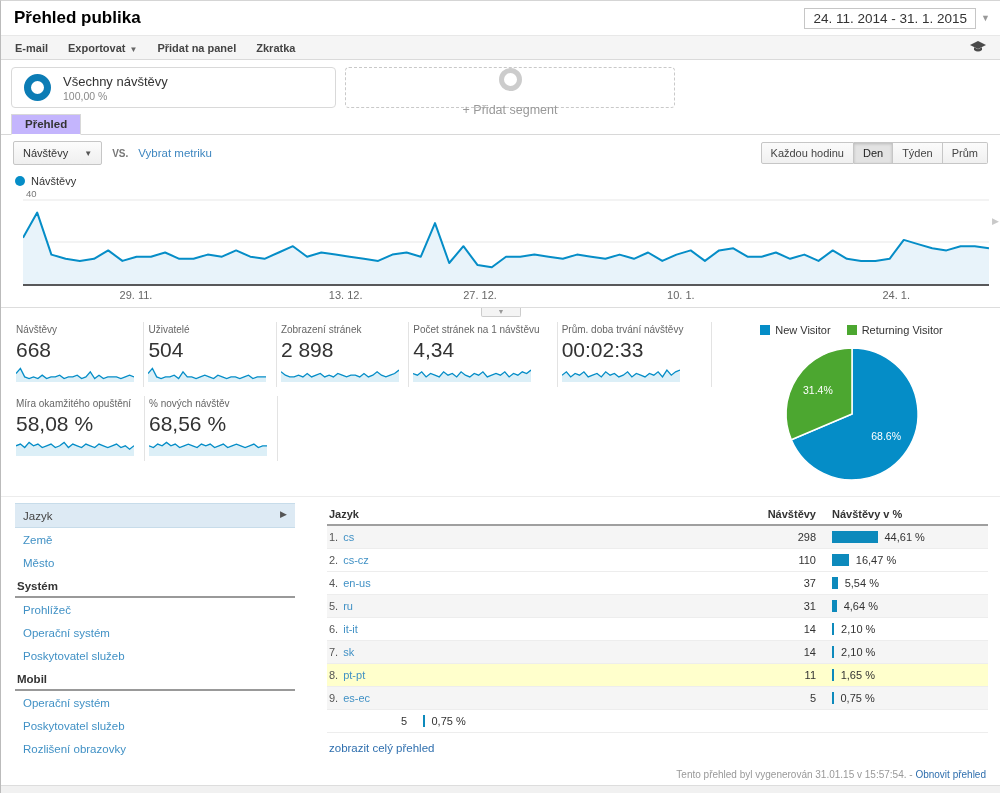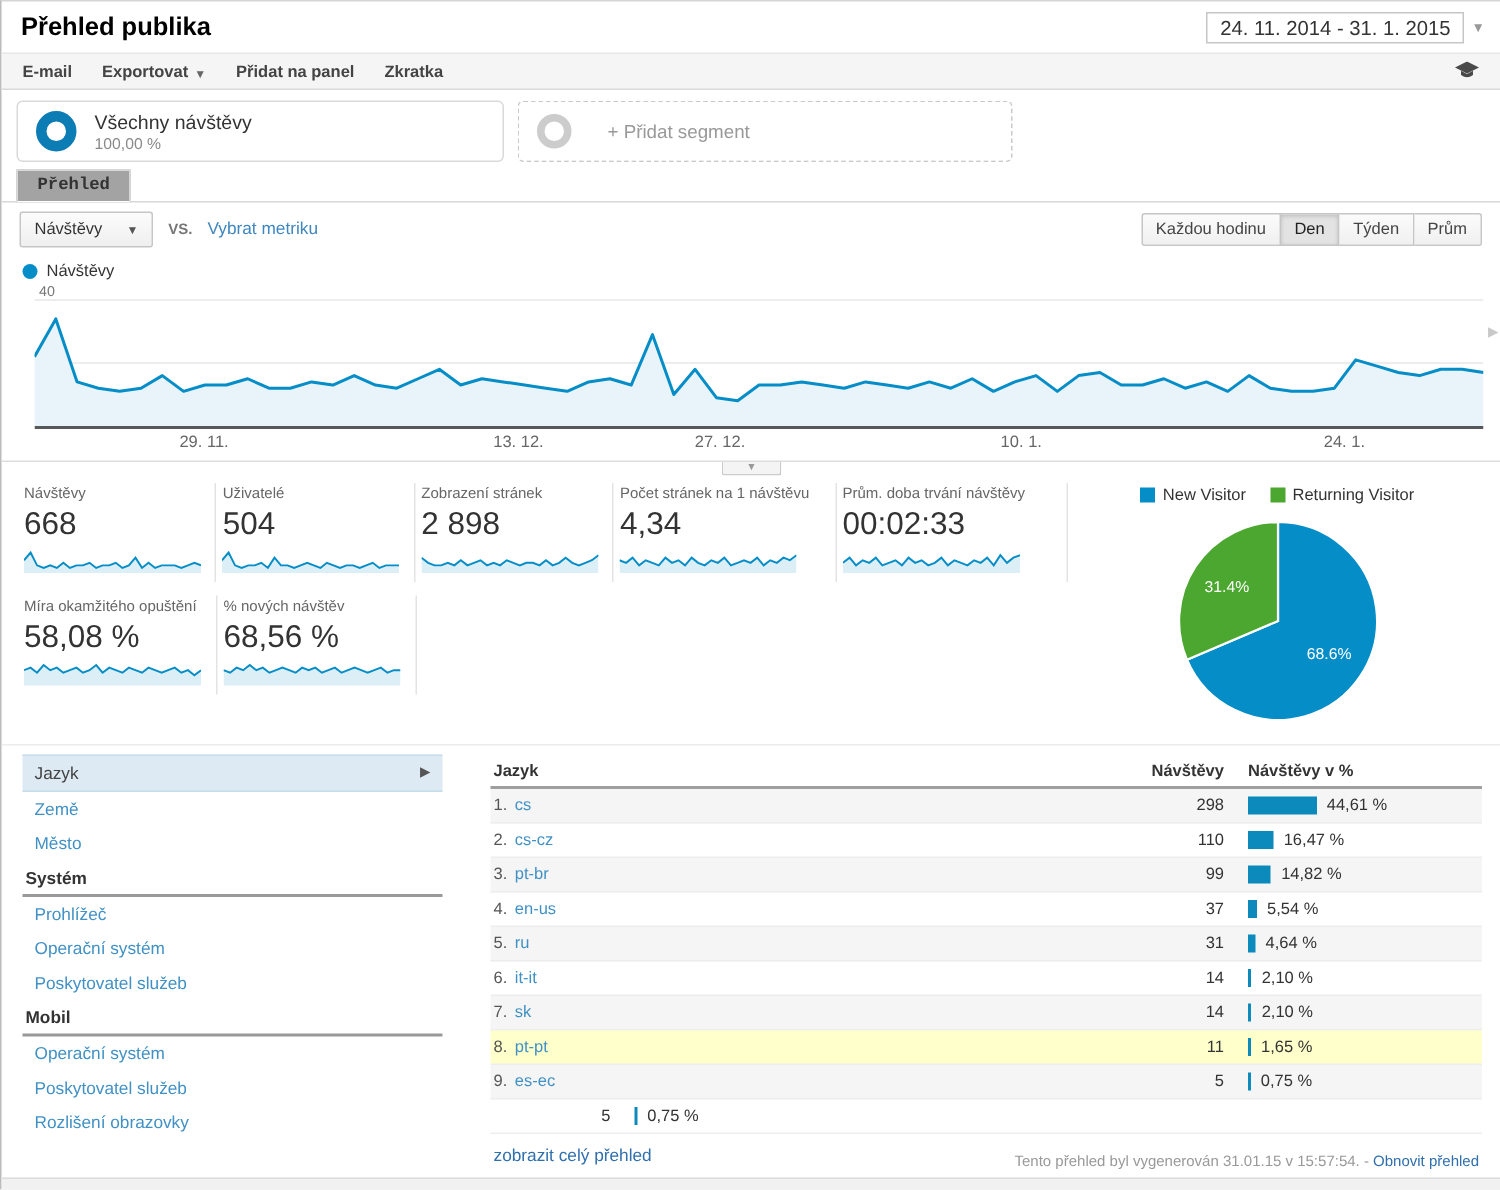--- a/index.html
+++ b/index.html
@@ -19,26 +19,26 @@
   .toolbar { height:25px; background:#f5f5f5; border-top:1px solid #e8e8e8; border-bottom:1px solid #dadada; display:flex; align-items:center; gap:20px; padding:0 14px; }
   .tb-item { font-size:11px; color:#444; font-weight:bold; display:flex; align-items:flex-end; gap:4px; cursor:pointer; }
   .tb-caret { font-size:8px; color:#666; }
   .edu-icon { margin-left:auto; cursor:pointer; display:flex; align-items:center; }
   
   .segments { height:54px; display:flex; gap:9px; padding:7px 0 6px 10px; }
   .segment-box { width:325px; border:1px solid #d9d9d9; border-radius:4px; display:flex; align-items:center; gap:12px; padding:0 12px; background:#fff; cursor:pointer; }
   .donut { width:27px; height:27px; border-radius:50%; border:7px solid #0c7cb5; background:#fff; flex:0 0 auto; }
   .seg-title { font-size:13px; color:#333; }
   .seg-sub { font-size:10.5px; color:#8a8a8a; margin-top:1px; }
-  .segment-add { width:330px; border:1px dashed #c9c9c9; border-radius:4px; display:flex; align-items:center; gap:24px; padding:0 12px; color:#999; cursor:pointer; }
+  .segment-add { width:330px; border:1px dashed #c9c9c9; border-radius:4px; display:flex; align-items:center; gap:12px; padding:0 12px; color:#999; cursor:pointer;flex-direction:column; }
   .donut-gray { width:23px; height:23px; border-radius:50%; border:5px solid #ccc; background:#fff; flex:0 0 auto; }
   .seg-add-label { font-size:12.5px; color:#999; }
   
   .tabbar { position:relative; height:21px; border-bottom:1px solid #d8d8d8; }
-  .tab { position:absolute; left:10px; bottom:-1px; background:#a3a3a3; border:1px solid #d8d8d8; border-bottom:1px solid #fff; padding:3px 13px 4px; font-size:11.5px; font-weight:bold; color:#333; cursor:pointer;font-family:Liberation Mono, monospace; }
+  .tab { position:absolute; left:10px; bottom:-1px; background:#c4b5fd; border:1px solid #d8d8d8; border-bottom:1px solid #fff; padding:3px 13px 4px; font-size:11.5px; font-weight:bold; color:#333; cursor:pointer; }
   
   .controls { height:36px; display:flex; align-items:center; gap:10px; padding:0 12px; }
   .metric-btn { border:1px solid #c6c6c6; border-radius:2px; background:linear-gradient(#fcfcfc,#efefef); font-size:11px; color:#333; padding:5px 9px; display:flex; align-items:center; gap:16px; cursor:pointer; }
   .metric-caret { font-size:8px; color:#555; }
   .vs { font-size:10px; font-weight:bold; color:#777; }
   .link { color:#3f87c0; text-decoration:none; cursor:pointer; }
   .select-metric { font-size:11.5px; }
   .granularity { margin-left:auto; display:flex; }
   .gran-btn { border:1px solid #c6c6c6; border-left:none; background:linear-gradient(#fbfbfb,#f0f0f0); font-size:11px; color:#444; padding:4px 9px; cursor:pointer; font-family:inherit; }
   .gran-btn:first-child { border-left:1px solid #c6c6c6; border-radius:2px 0 0 2px; }
@@ -277,28 +277,20 @@
             </div>
           </div>
           <div class="tbl-row">
             <div class="c-lang"><span class="rank">2.</span><a class="lang-link">cs-cz</a></div>
             <div class="c-visits">110</div>
             <div class="c-pct">
               <span class="bar" style="width: 16.8px;"></span>
               <span class="pct-text">16,47 %</span>
             </div>
           </div>
-          <div class="tbl-row row-odd">
-            <div class="c-lang"><span class="rank">3.</span><a class="lang-link">pt-br</a></div>
-            <div class="c-visits">99</div>
-            <div class="c-pct">
-              <span class="bar" style="width: 15.1px;"></span>
-              <span class="pct-text">14,82 %</span>
-            </div>
-          </div>
           <div class="tbl-row">
             <div class="c-lang"><span class="rank">4.</span><a class="lang-link">en-us</a></div>
             <div class="c-visits">37</div>
             <div class="c-pct">
               <span class="bar" style="width: 5.7px;"></span>
               <span class="pct-text">5,54 %</span>
             </div>
           </div>
           <div class="tbl-row row-odd">
             <div class="c-lang"><span class="rank">5.</span><a class="lang-link">ru</a></div>

